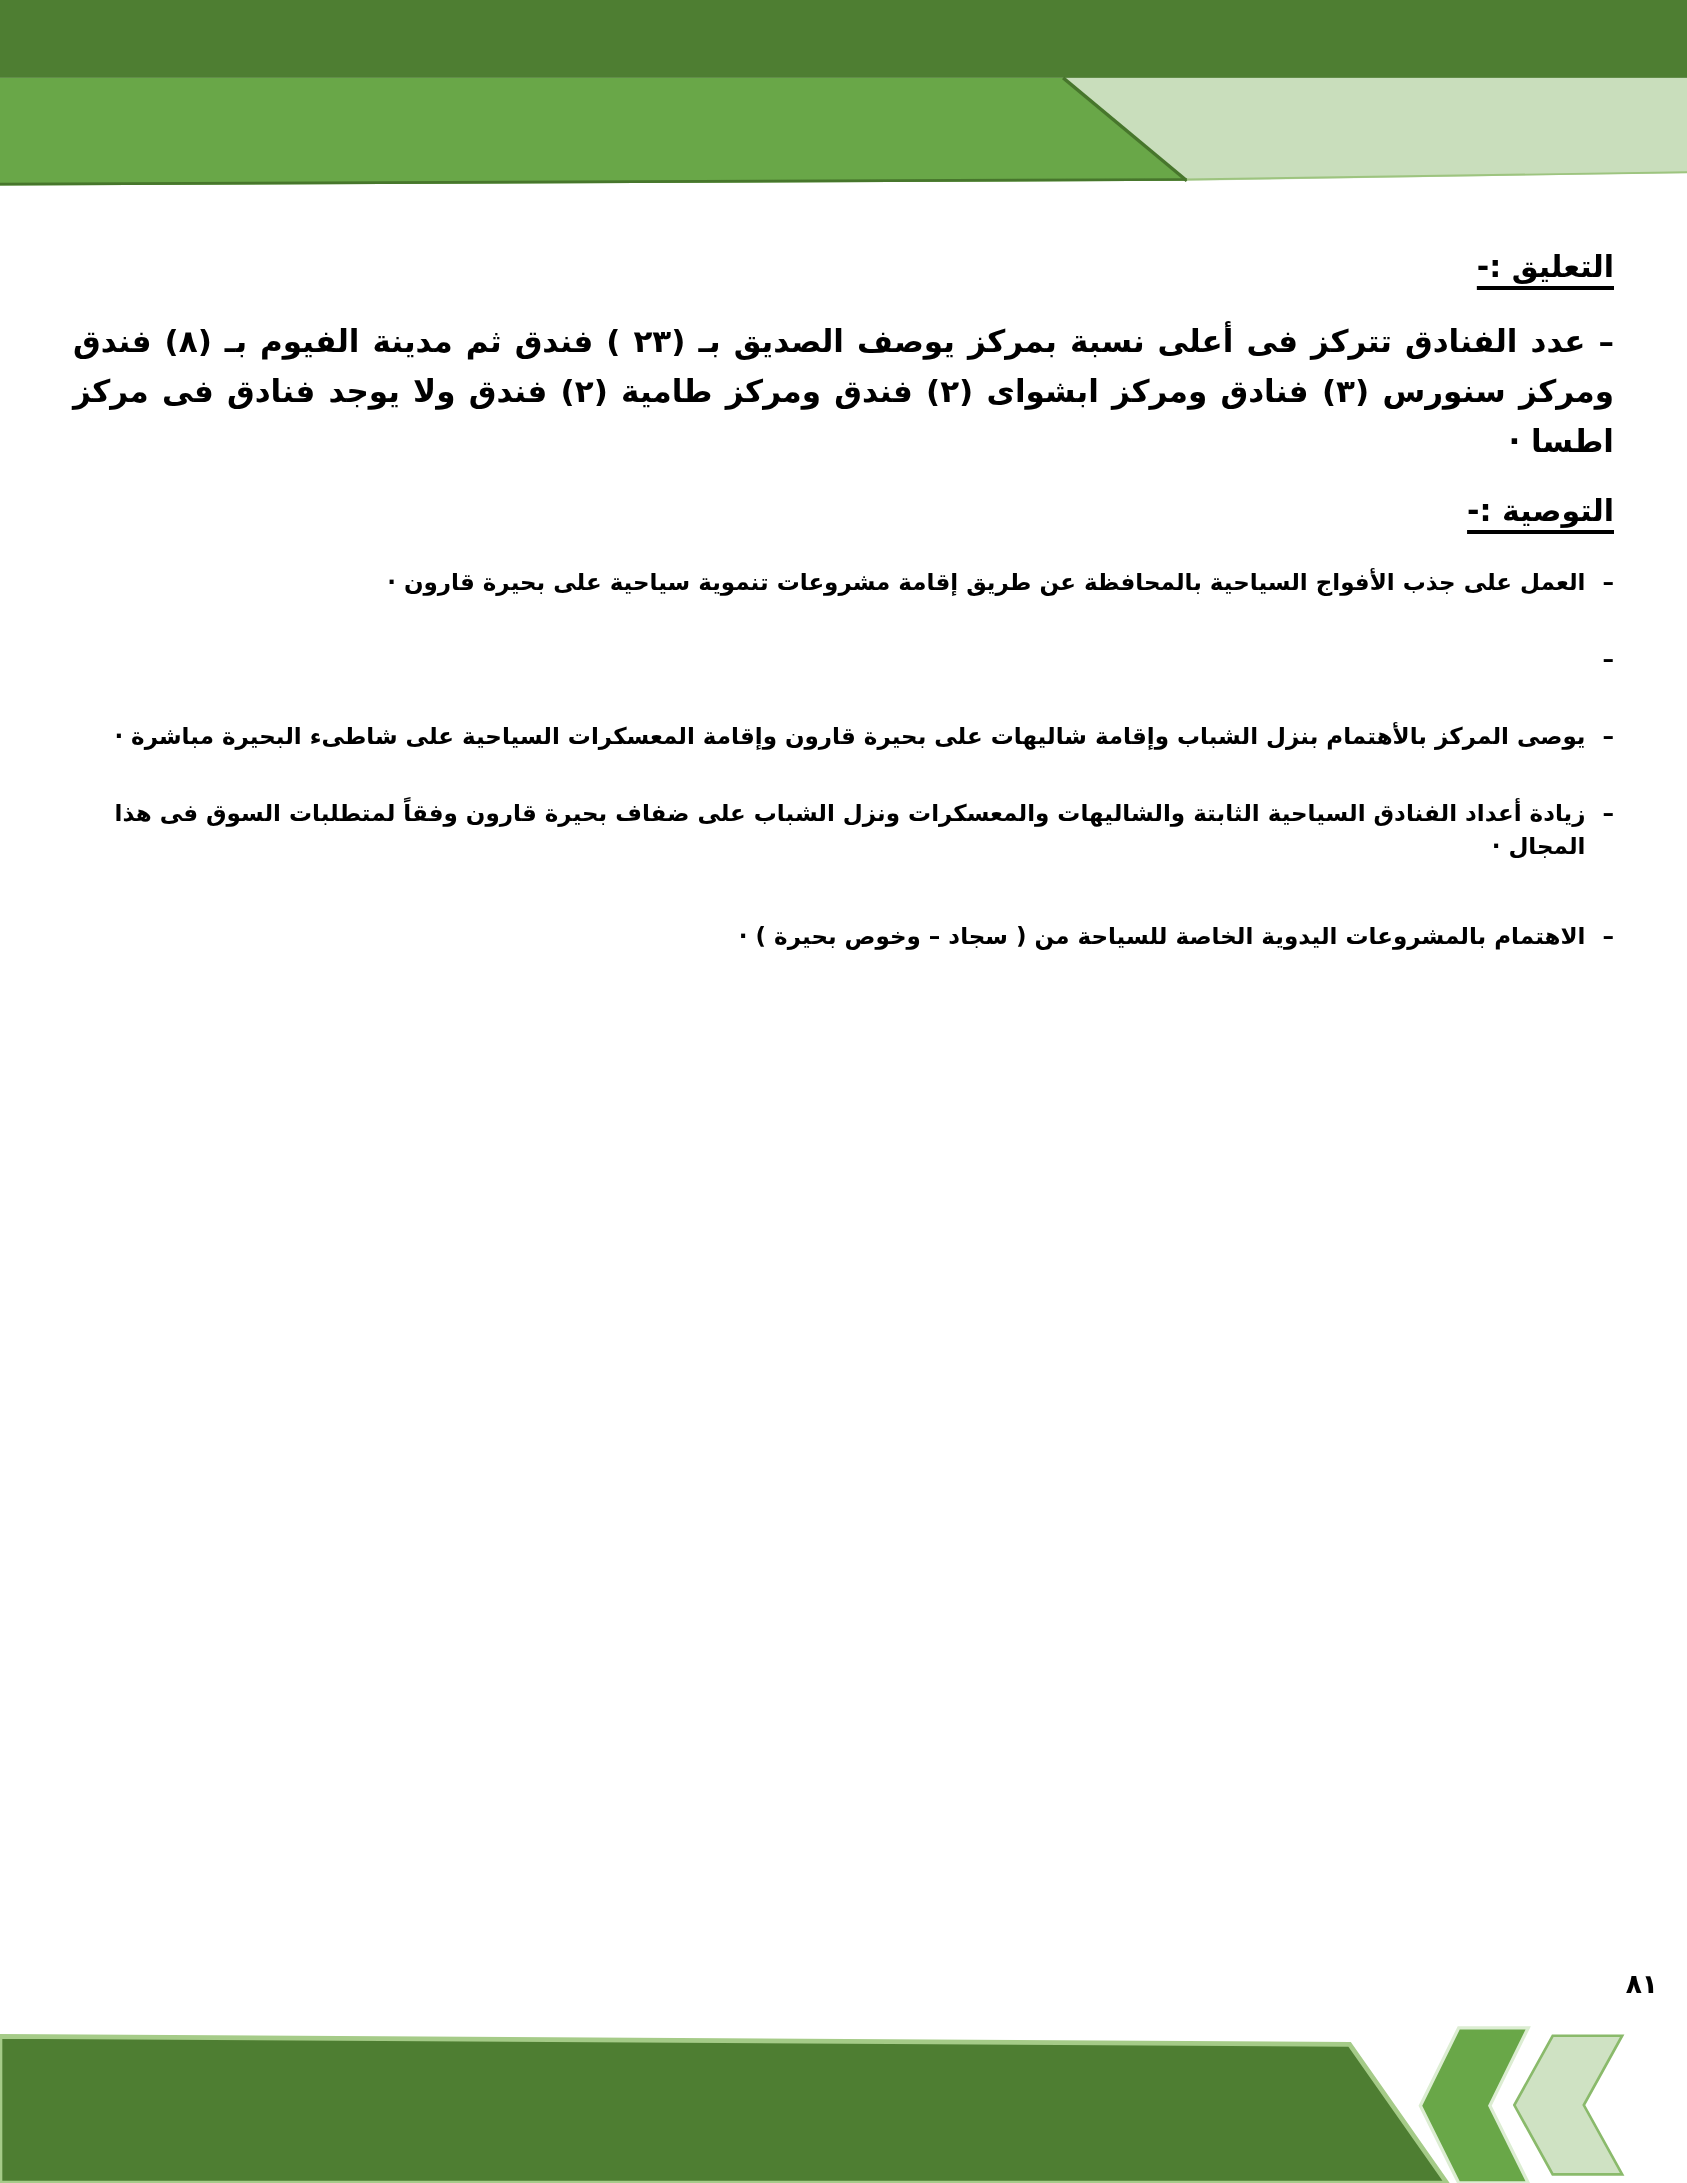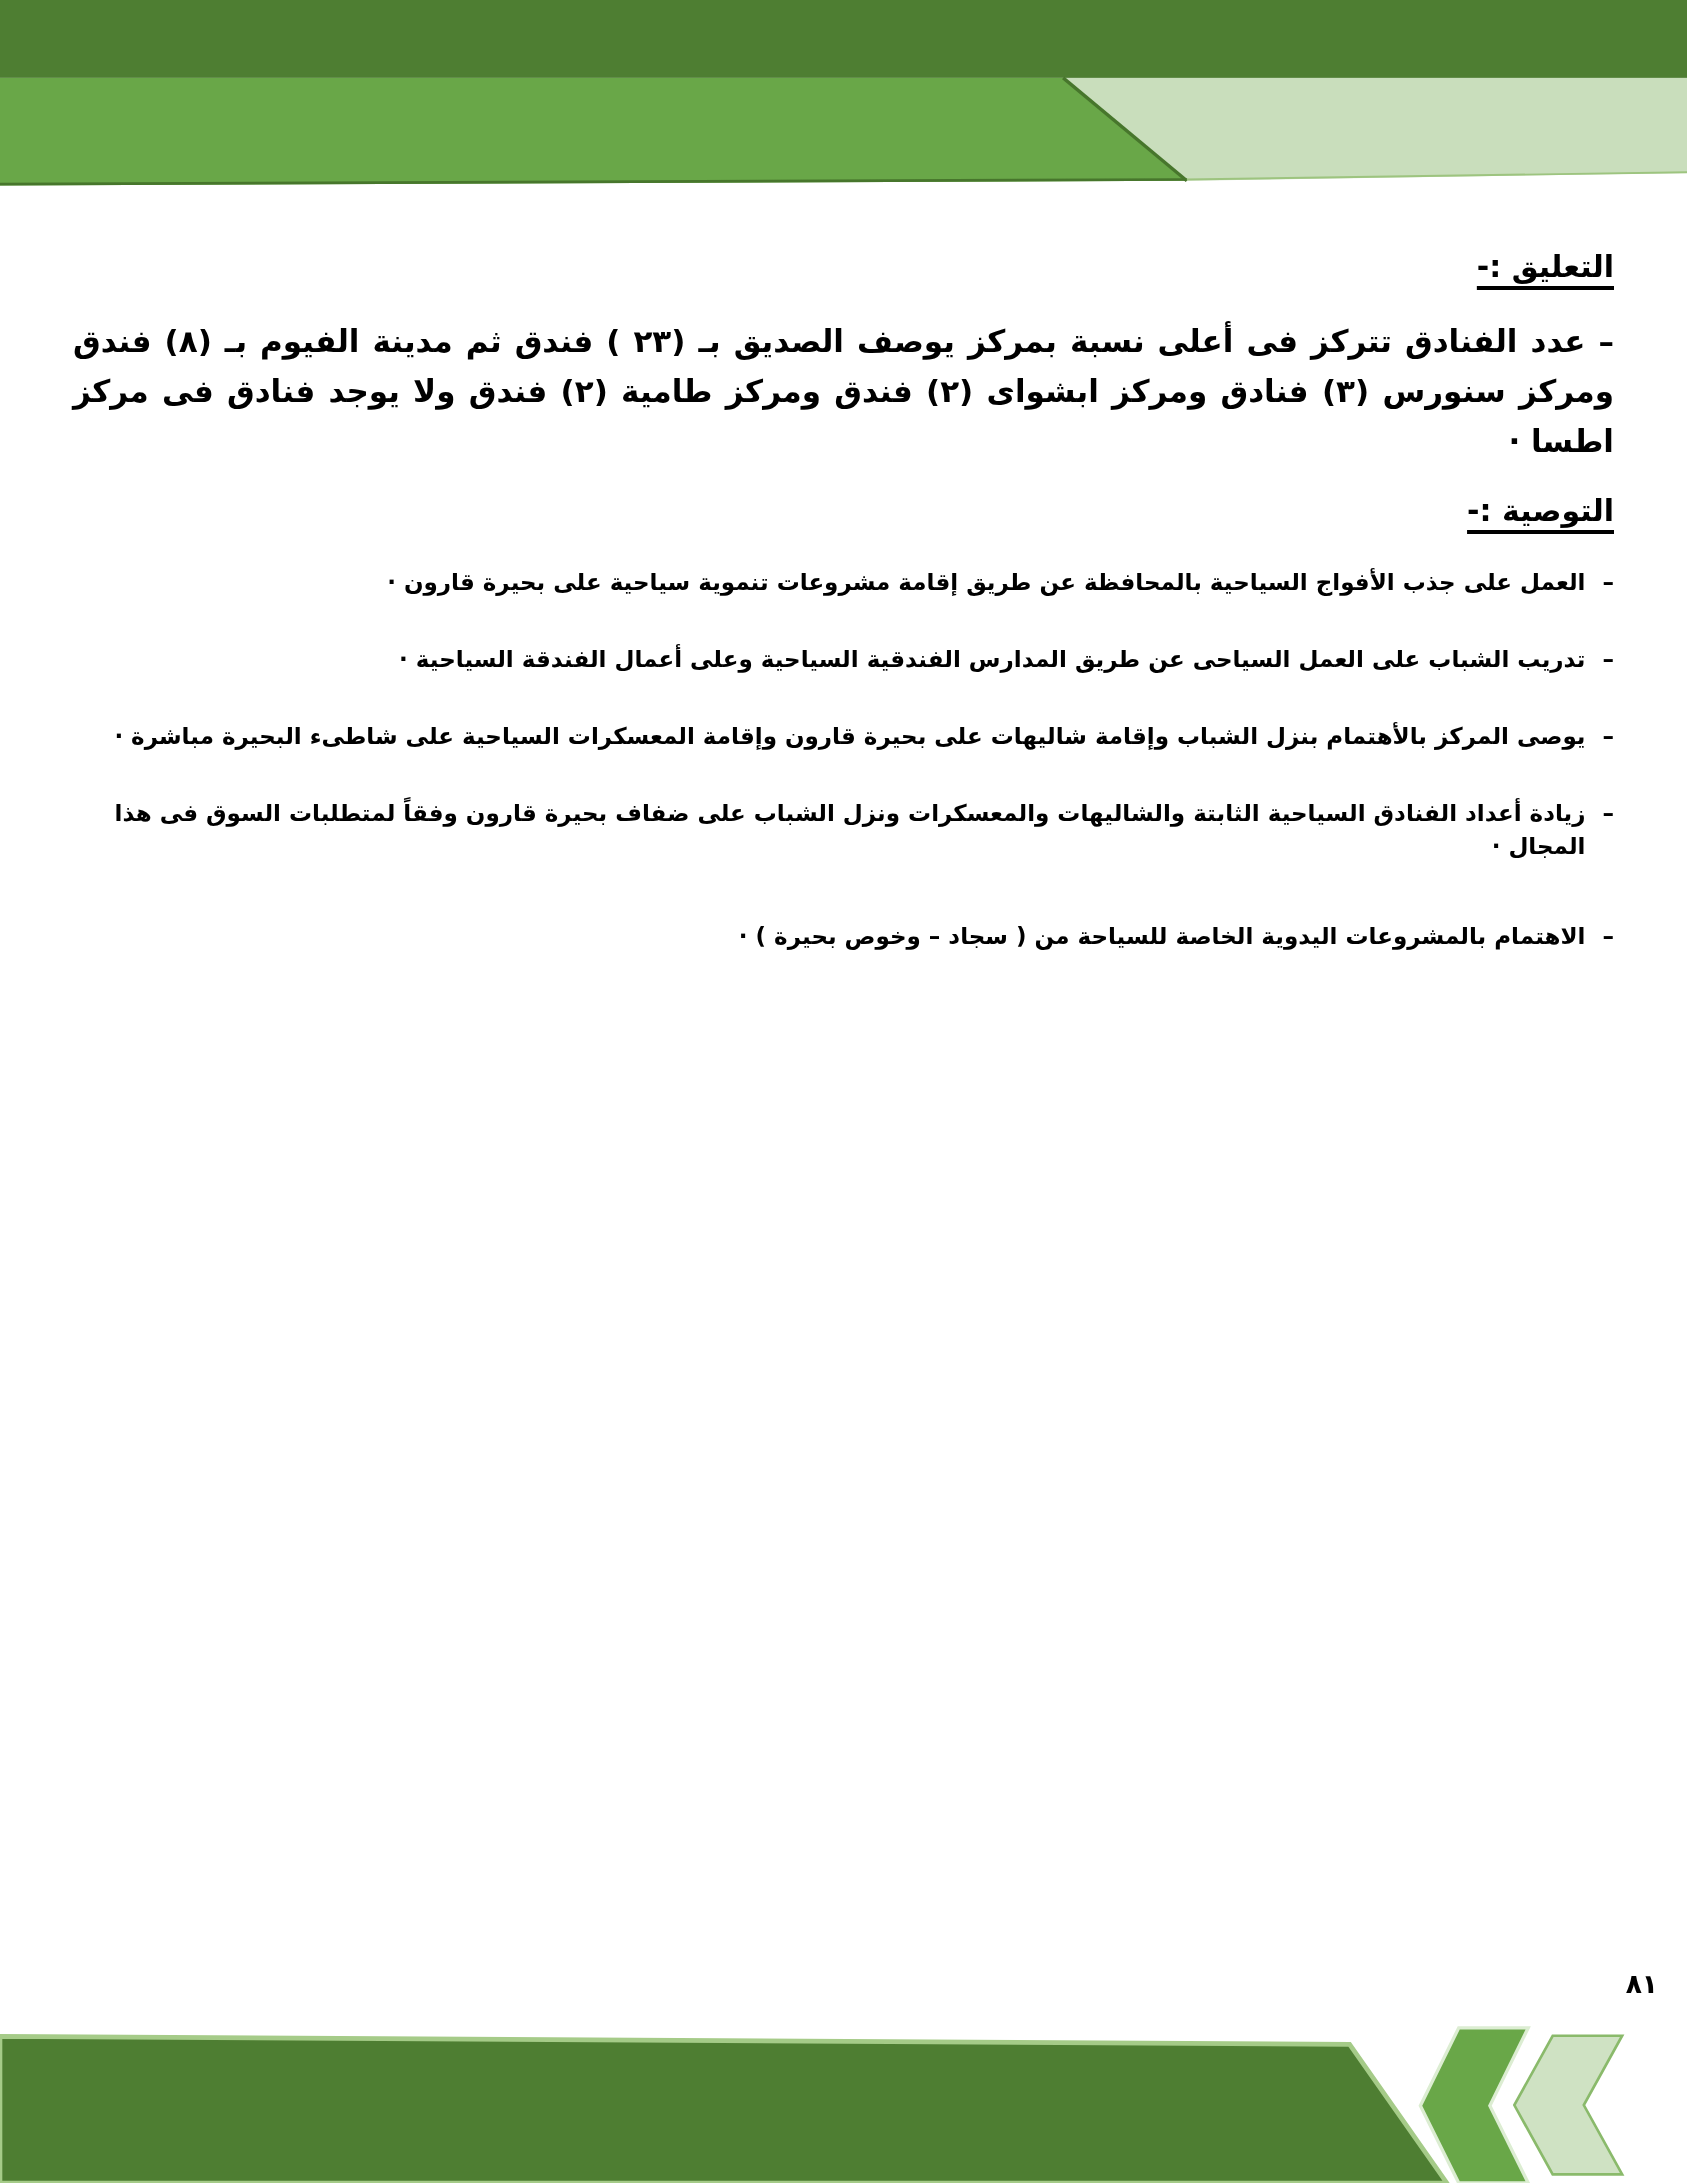--- a/index.html
+++ b/index.html
@@ -76,21 +76,20 @@
 
   <h2 class="section-heading heading-recommendation">التوصية :-</h2>
 
   <ul class="bullet-list">
     <li class="bullet-item">
       <span class="bullet-dash">–</span>
       <span class="bullet-text">العمل على جذب الأفواج السياحية بالمحافظة عن طريق إقامة مشروعات تنموية سياحية على بحيرة قارون ·</span>
     </li>
     <li class="bullet-item">
       <span class="bullet-dash">–</span>
-      <span class="bullet-text">تدريب الشباب على العمل السياحى عن طريق المدارس الفندقية السياحية وعلى أعمال الفندقة السياحية ·</span>
     </li>
     <li class="bullet-item">
       <span class="bullet-dash">–</span>
       <span class="bullet-text">يوصى المركز بالأهتمام بنزل الشباب وإقامة شاليهات على بحيرة قارون وإقامة المعسكرات السياحية على شاطىء البحيرة مباشرة ·</span>
     </li>
     <li class="bullet-item">
       <span class="bullet-dash">–</span>
       <span class="bullet-text">زيادة أعداد الفنادق السياحية الثابتة والشاليهات والمعسكرات ونزل الشباب على ضفاف بحيرة قارون وفقاً لمتطلبات  السوق فى هذا المجال ·</span>
     </li>
     <li class="bullet-item">

